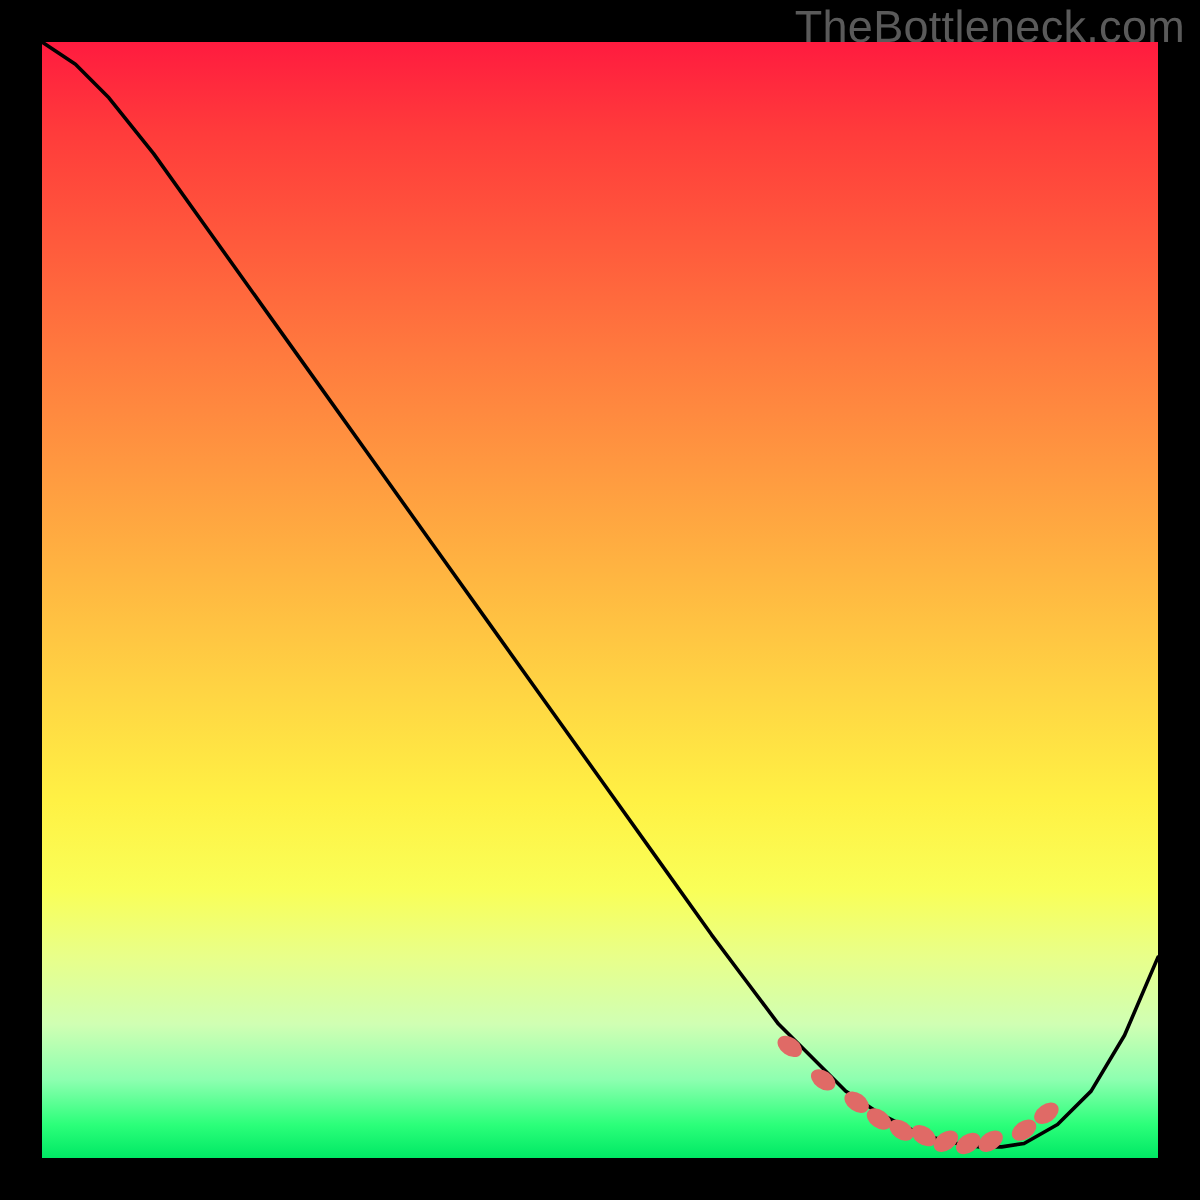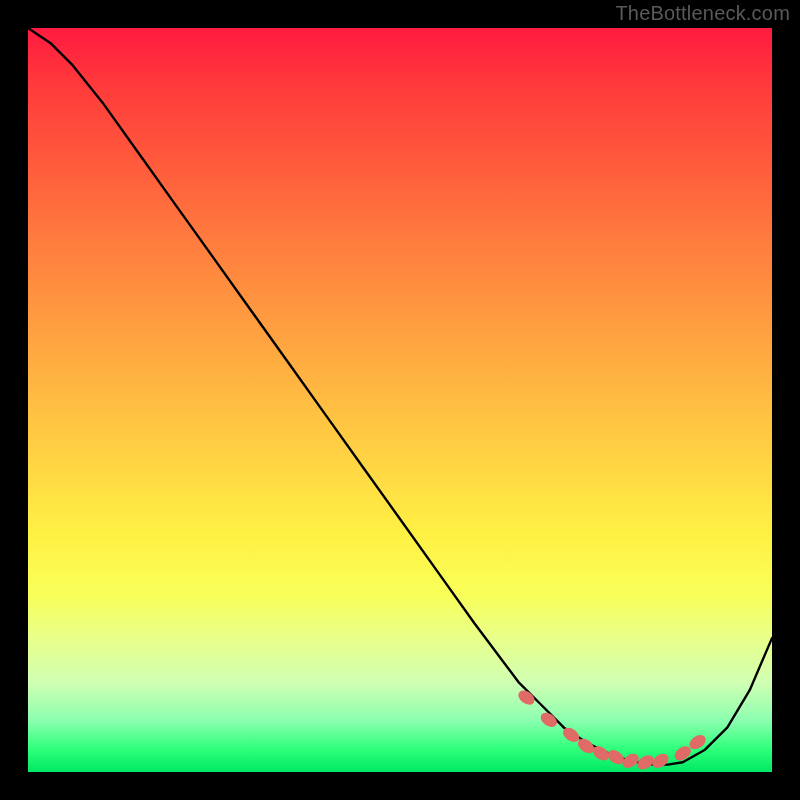--- a/index.html
+++ b/index.html
@@ -17,21 +17,21 @@
     top: 0;
     width: 800px;
     height: 800px;
     background: #000;
   }
   .watermark {
     position: absolute;
     top: 2px;
     right: 10px;
     color: #5a5a5a;
-    font-size: 20px;
+    font-size: 30px;
     letter-spacing: 0.2px;
     -webkit-user-select: none;
     user-select: none;
   }
   .plot {
     position: absolute;
     left: 28px;
     top: 28px;
     width: 744px;
     height: 744px;

